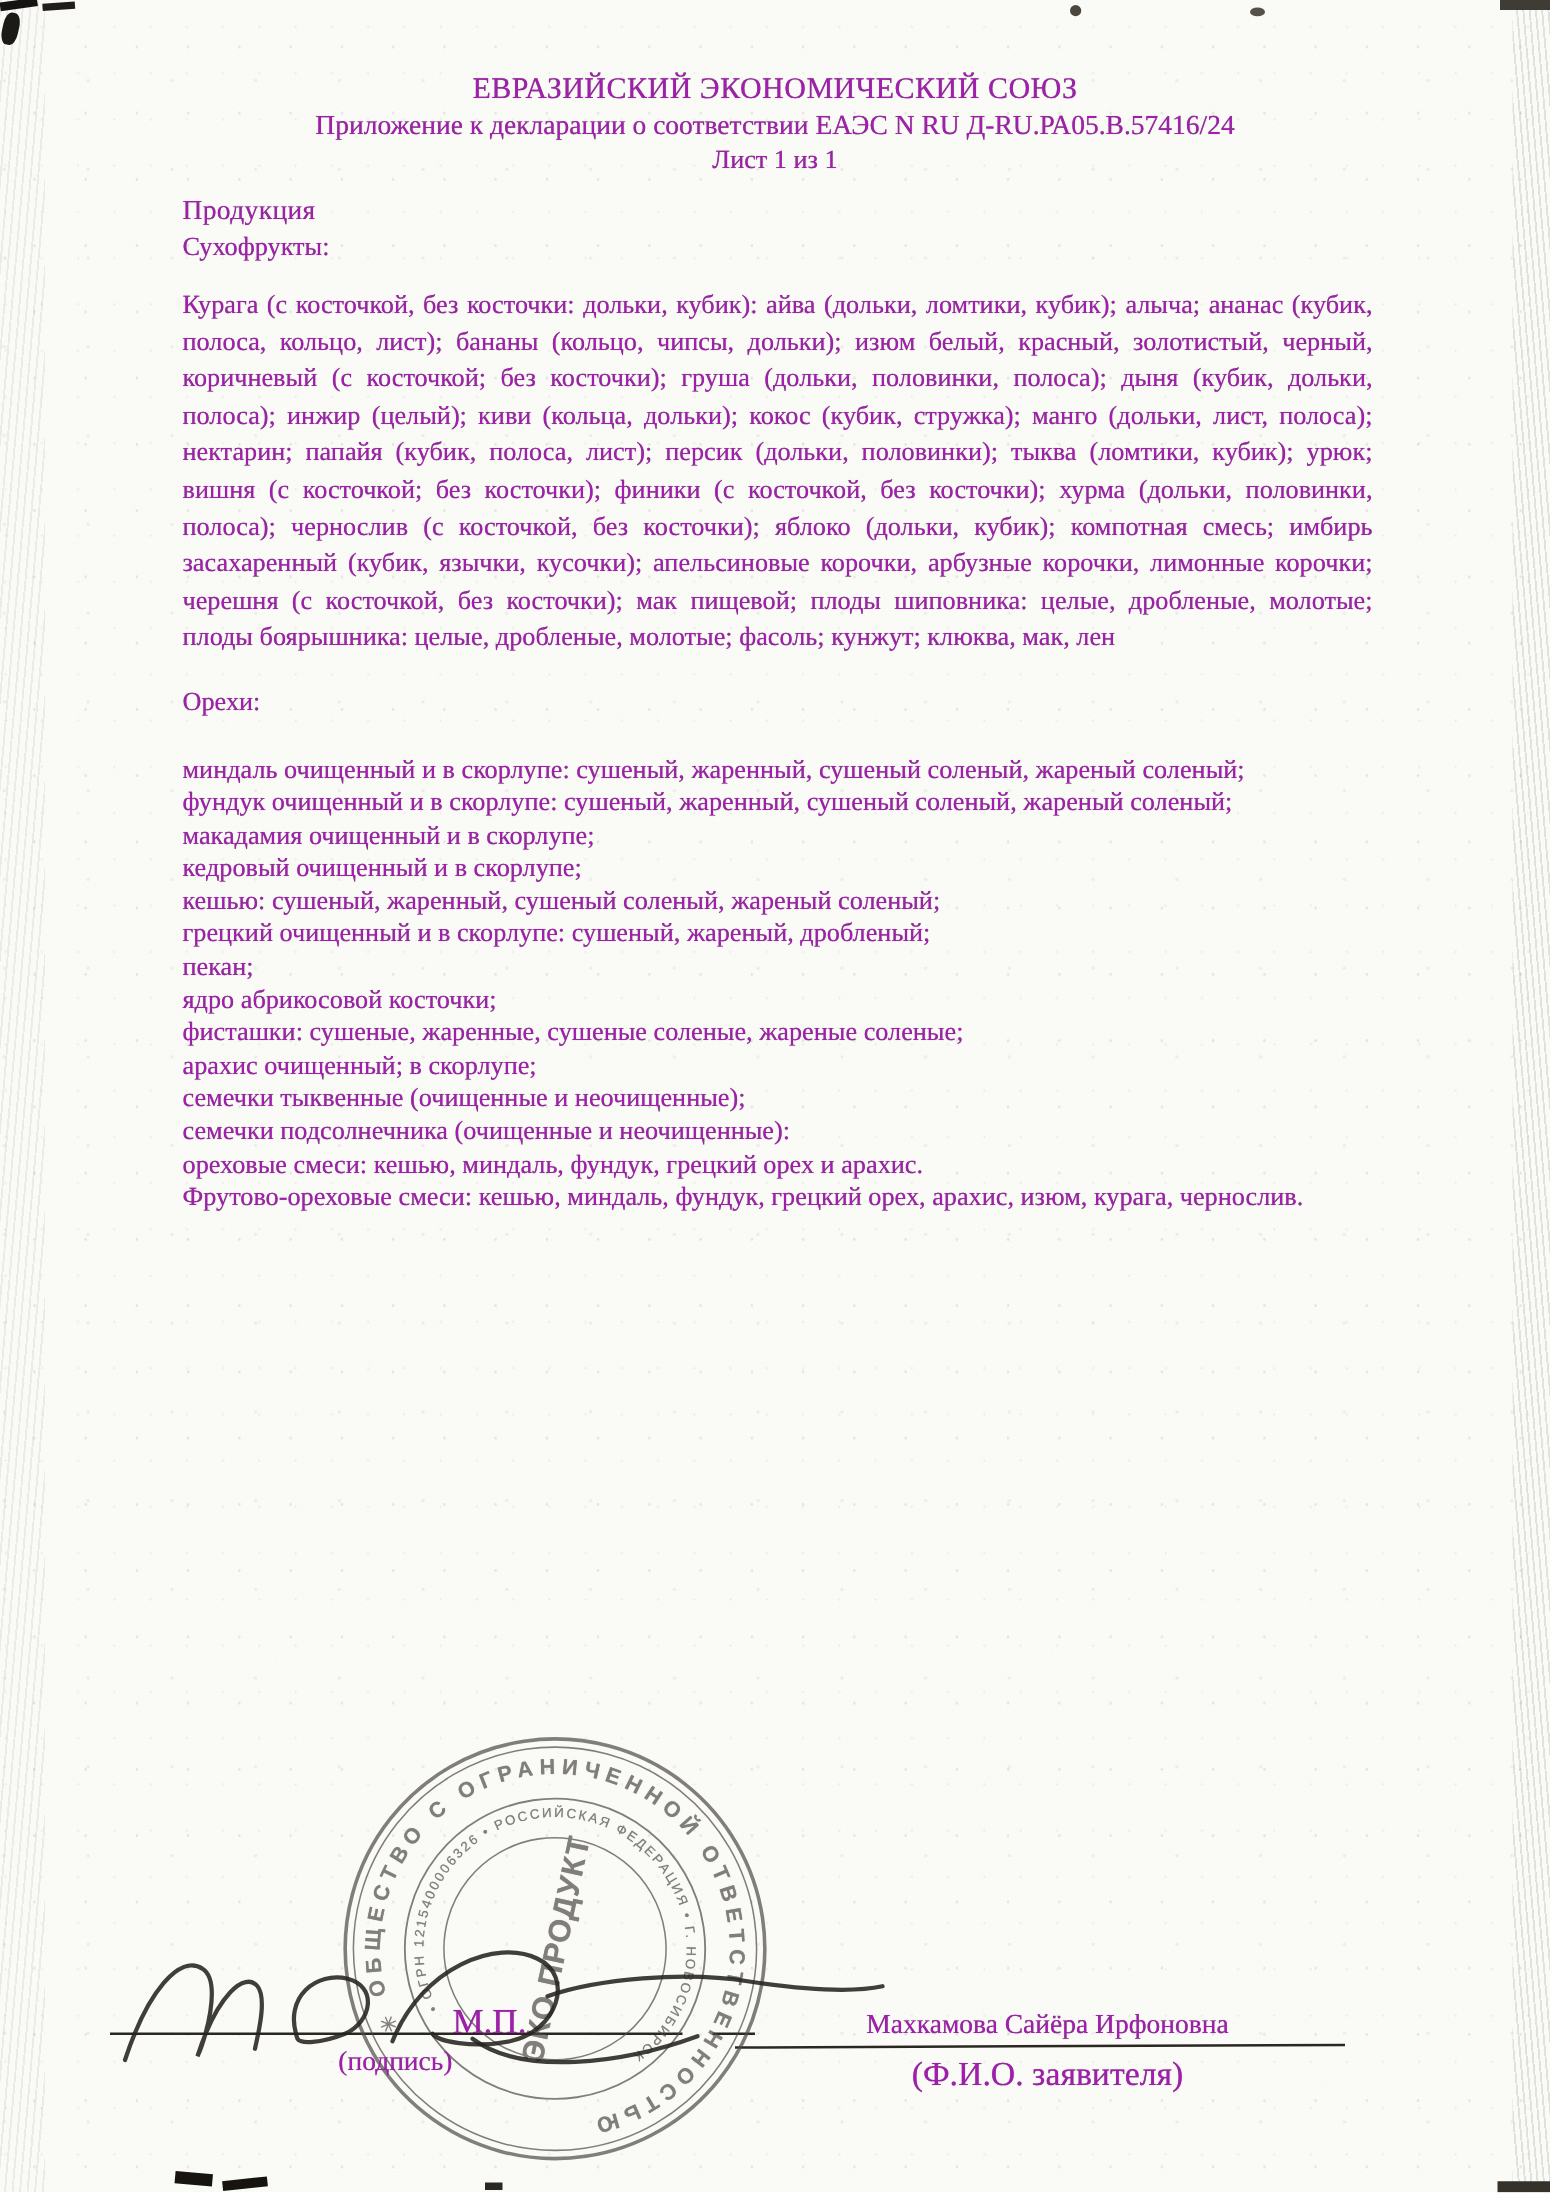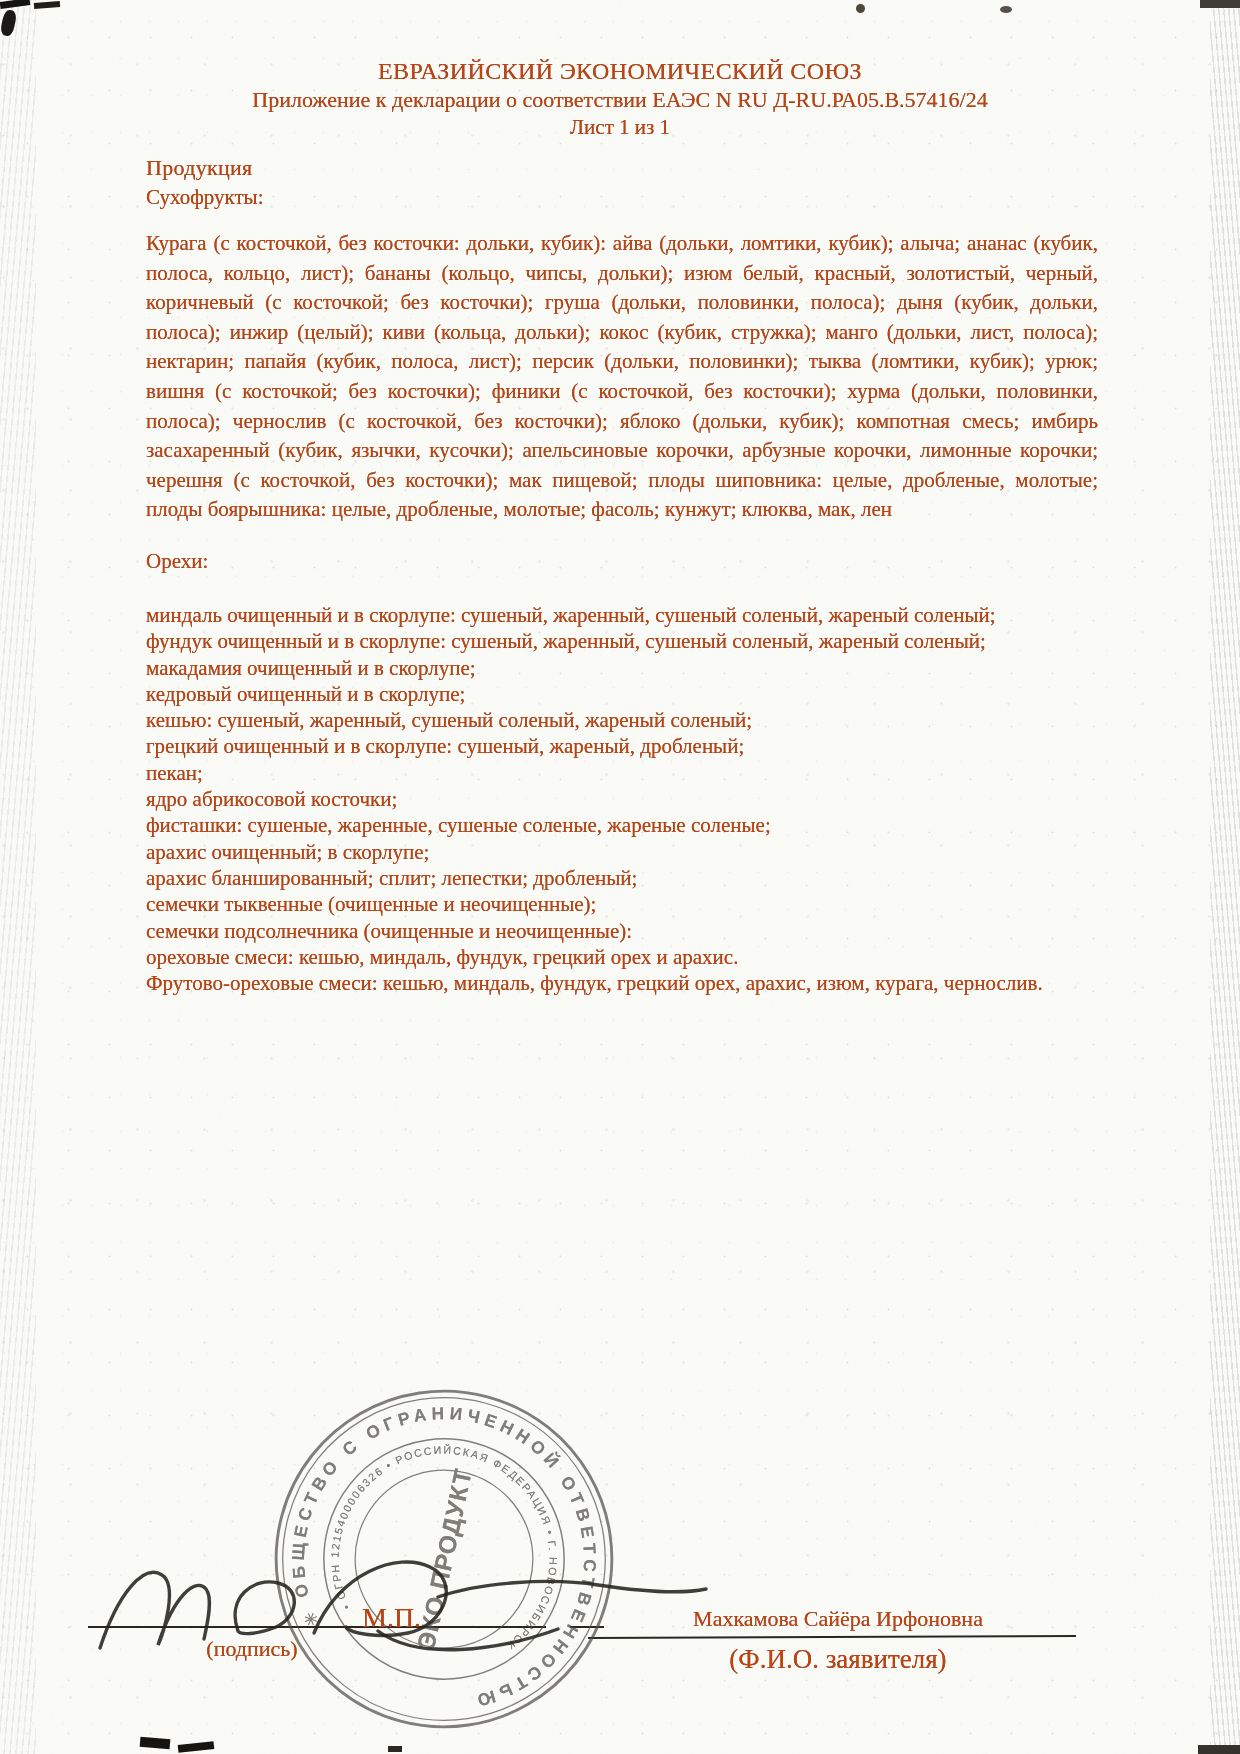--- a/index.html
+++ b/index.html
@@ -1,19 +1,19 @@
 <!DOCTYPE html>
 <html lang="ru"><head>
 <meta charset="utf-8">
 <style>
   html,body{margin:0;padding:0;background:#ffffff;}
   .page{
     position:relative;width:1240px;height:1754px;margin:0 auto;
     background-color:#fcfcf9;overflow:hidden;
-    font-family:"Liberation Serif","DejaVu Serif",serif;color:#c2410c;
+    font-family:"Liberation Serif","DejaVu Serif",serif;color:#a21caf;
     text-shadow:0 0 .6px rgba(35,32,28,.65);
   }
   
   .page::before{
     content:"";position:absolute;inset:0;pointer-events:none;
     background-image:
       radial-gradient(circle, rgba(110,108,100,.16) .8px, transparent 1.3px),
       radial-gradient(circle, rgba(130,128,120,.11) .7px, transparent 1.2px),
       radial-gradient(circle, rgba(90,88,82,.09) 1px, transparent 1.6px);
     background-size:41px 53px,29px 37px,67px 71px;
@@ -27,21 +27,21 @@
   .product-title{position:absolute;left:146px;top:155px;font-size:22px;font-weight:normal;letter-spacing:.3px;}
   .product-subtitle{position:absolute;left:146px;top:185px;font-size:21px;}
   .fruits{position:absolute;left:146px;top:229px;width:952px;font-size:21px;line-height:29.6px;text-align:justify;}
   .nuts-title{position:absolute;left:146px;top:549px;font-size:21px;}
   .nuts{position:absolute;left:146px;top:602px;width:1000px;font-size:21px;line-height:26.3px;}
   .nuts div{white-space:nowrap;}
   
   .sig-line{position:absolute;left:88px;top:1626px;width:458px;height:0;border-top:2px solid #2a2721;z-index:1;}
   .sig-dash{position:absolute;left:570px;top:1626px;width:34px;height:0;border-top:2px solid #2a2721;z-index:1;}
   .name-line{position:absolute;left:588px;top:1636px;width:488px;height:0;border-top:2px solid #2a2721;transform:rotate(-.25deg);z-index:1;}
-  .sig-caption{position:absolute;left:142px;top:1636px;width:220px;text-align:center;font-size:22px;z-index:5;}
+  .sig-caption{position:absolute;left:142px;top:1636px;width:220px;text-align:right;font-size:22px;z-index:5;}
   .mp-caption{position:absolute;left:362px;top:1602px;font-size:28px;z-index:6;}
   .applicant-name{position:absolute;left:600px;top:1606px;width:476px;text-align:center;font-size:22px;z-index:5;}
   .applicant-caption{position:absolute;left:600px;top:1644px;width:476px;text-align:center;font-size:27px;z-index:5;}
   .stamp{position:absolute;left:263px;top:1378px;width:362px;height:362px;opacity:.7;filter:blur(.35px);z-index:3;}
   .stamp text{fill:#4e4b46;font-family:"Liberation Sans","DejaVu Sans",sans-serif;}
   .stamp circle{stroke:#4e4b46;fill:none;}
   .signature{position:absolute;left:78px;top:1533px;width:640px;height:130px;z-index:4;}
   .signature path{stroke:#26231e;stroke-width:3.4;fill:none;stroke-linecap:round;opacity:.88;}
   
   .edge-left{position:absolute;left:0;top:0;width:36px;height:1754px;opacity:.4;pointer-events:none;
@@ -82,21 +82,20 @@
     <div>миндаль очищенный и в скорлупе: сушеный, жаренный, сушеный соленый, жареный соленый;</div>
     <div>фундук очищенный и в скорлупе: сушеный, жаренный, сушеный соленый, жареный соленый;</div>
     <div>макадамия очищенный и в скорлупе;</div>
     <div>кедровый очищенный и в скорлупе;</div>
     <div>кешью: сушеный, жаренный, сушеный соленый, жареный соленый;</div>
     <div>грецкий очищенный и в скорлупе: сушеный, жареный, дробленый;</div>
     <div>пекан;</div>
     <div>ядро абрикосовой косточки;</div>
     <div>фисташки: сушеные, жаренные, сушеные соленые, жареные соленые;</div>
     <div>арахис очищенный; в скорлупе;</div>
-    <div>арахис бланшированный; сплит; лепестки; дробленый;</div>
     <div>семечки тыквенные (очищенные и неочищенные);</div>
     <div>семечки подсолнечника  (очищенные и неочищенные):</div>
     <div>ореховые смеси: кешью, миндаль, фундук, грецкий орех и арахис.</div>
     <div>Фрутово-ореховые смеси: кешью, миндаль, фундук, грецкий орех, арахис, изюм, курага, чернослив.</div>
   </div>
 
   <svg class="stamp" viewBox="0 0 440 440" aria-hidden="true">
     <g transform="rotate(-30 220 220)">
       <circle cx="220" cy="220" r="204" stroke-width="3.5"></circle>
       <circle cx="220" cy="220" r="196" stroke-width="1.5"></circle>

